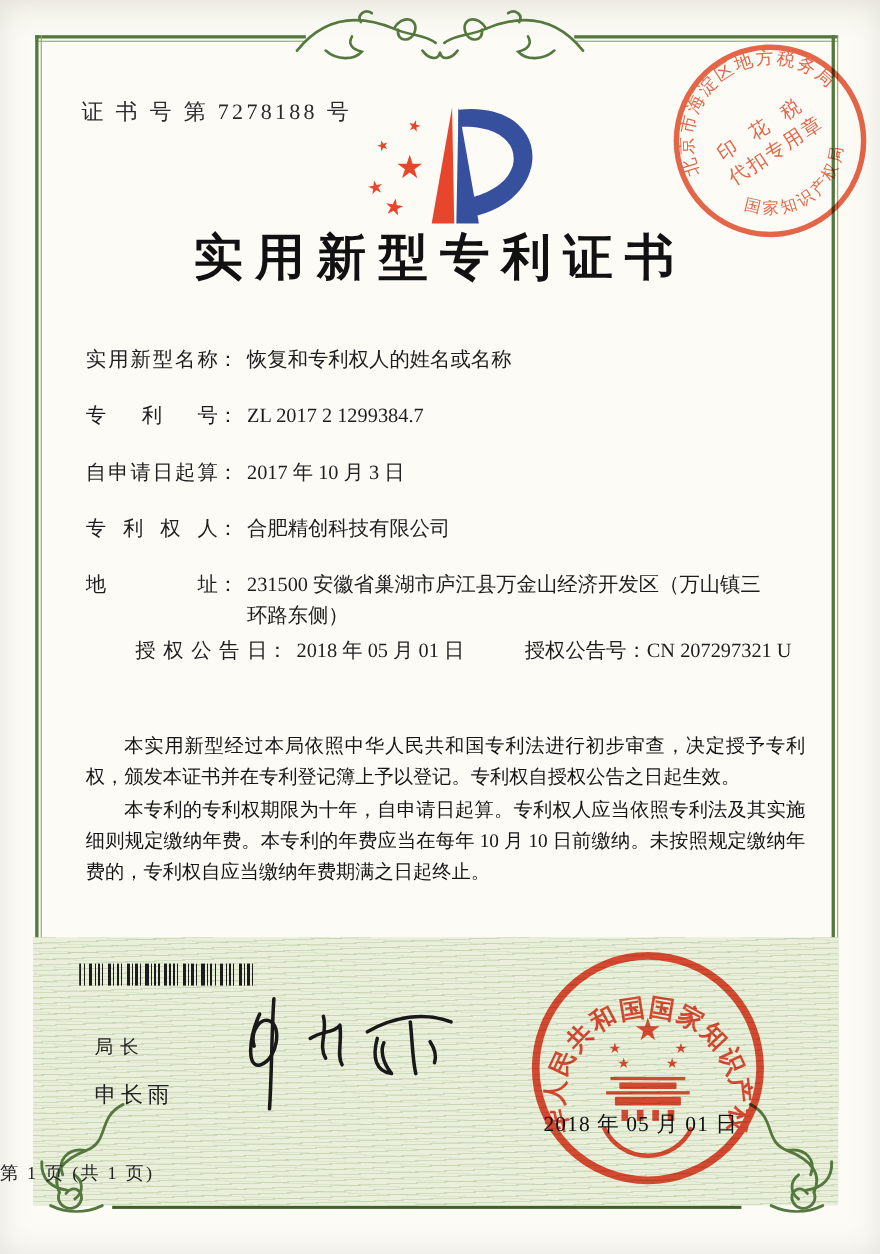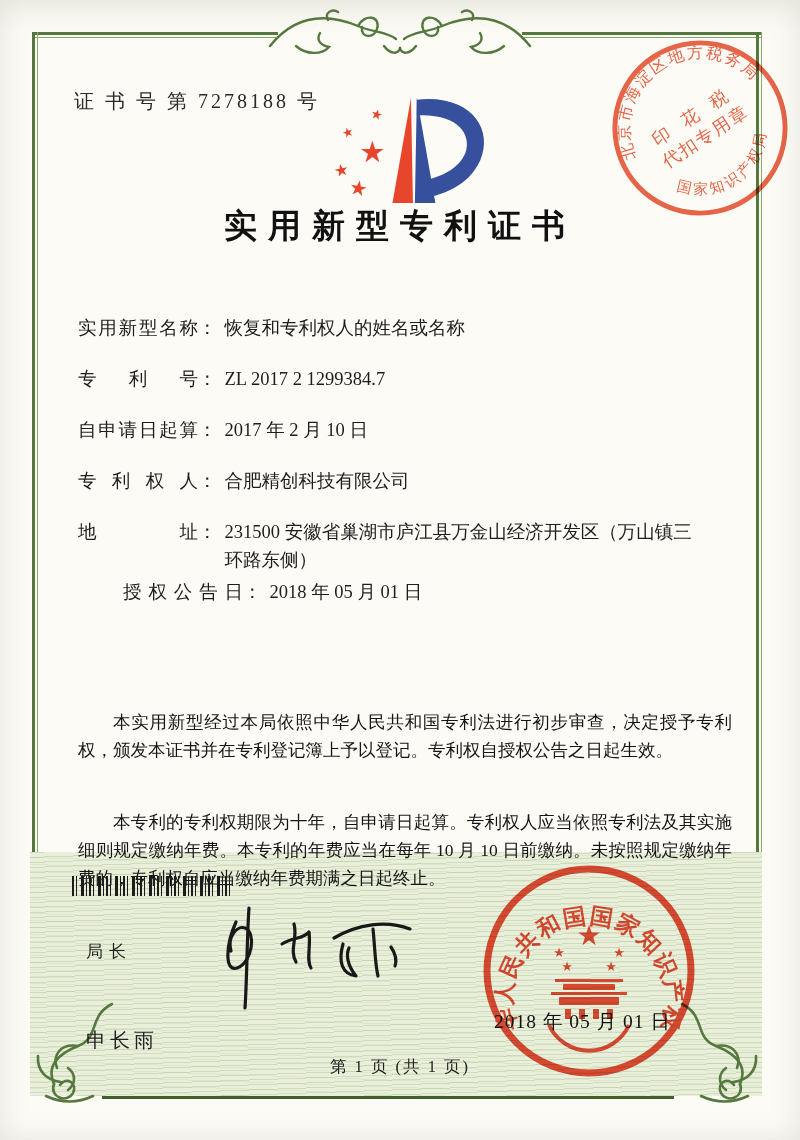--- a/index.html
+++ b/index.html
@@ -51,55 +51,55 @@
     position:absolute;left:74px;top:88px;
     font-size:20px;letter-spacing:3px;color:#2a2a2a;
   }
   .logo{position:absolute;left:322px;top:86px;width:176px;height:122px;}
   .tax-stamp{
     position:absolute;left:606px;top:34px;width:188px;height:188px;
     transform:rotate(-33deg);opacity:.88;mix-blend-mode:multiply;
   }
   .title{
     position:absolute;left:0;top:204px;width:100%;
-    text-align:center;font-size:33px;font-weight:700;
+    text-align:center;font-size:45px;font-weight:700;
     letter-spacing:11px;color:#111;
   }
   
   .fields{position:absolute;left:78px;top:314px;width:650px;font-size:18.5px;}
   .frow{margin-bottom:23px;line-height:28px;white-space:nowrap;}
   .frow.tall{margin-bottom:4px;}
   .flabel{display:inline-block;width:120px;text-align:justify;text-align-last:justify;vertical-align:top;}
   .fcolon{display:inline-block;vertical-align:top;margin-right:8px;}
   .fvalue{display:inline-block;vertical-align:top;white-space:normal;}
   .fvalue.addr{width:482px;}
   .frow-split{position:relative;margin-left:45px;}
   .gazette{position:absolute;left:354px;top:0;white-space:nowrap;}
   
   .body-text{position:absolute;left:78px;top:664px;width:654px;font-size:17.5px;line-height:1.6;color:#151515;}
-  .body-text p{text-indent:2em;text-align:justify;margin-bottom:2px;margin-top:44px;}
+  .body-text p{text-indent:2em;text-align:justify;margin-bottom:2px;}
   
   .barcode{
     position:absolute;left:72px;top:876px;width:158px;height:20px;
     background:repeating-linear-gradient(90deg,
       #1c1c1c 0 2px, transparent 2px 4px,
       #1c1c1c 4px 5px, transparent 5px 9px,
       #1c1c1c 9px 12px, transparent 12px 14px,
       #1c1c1c 14px 15px, transparent 15px 17px);
   }
   .signer-title{position:absolute;left:86px;top:940px;font-size:17px;letter-spacing:6px;font-family:"Liberation Sans","DejaVu Sans",sans-serif;color:#222;}
-  .signer-name{position:absolute;left:86px;top:982px;font-size:20px;letter-spacing:4px;font-family:Liberation Sans, sans-serif;color:#222;margin-top:45px;}
+  .signer-name{position:absolute;left:86px;top:982px;font-size:20px;letter-spacing:4px;font-family:Liberation Sans, sans-serif;color:#222;}
   .signature{position:absolute;left:196px;top:902px;width:250px;height:118px;color:#191919;}
   .issue-seal{position:absolute;left:478px;top:860px;width:222px;height:222px;mix-blend-mode:multiply;opacity:.92;}
   .seal-date{
     position:absolute;left:494px;top:1008px;font-size:19.5px;color:#111;
     letter-spacing:1px;white-space:nowrap;
   }
   .footer{
-    position:absolute;left:0;top:1056px;width:100%;text-align:center;
+    position:absolute;left:0;top:1056px;width:100%;text-align:left;
     font-size:16.5px;color:#222;letter-spacing:2px;
   }
   svg text{font-family:"Liberation Serif","DejaVu Serif",serif;}
 </style>
 </head>
 <body>
 
 <div class="page">
 
   <div class="dline-h" id="top-line-left"></div>
@@ -182,30 +182,33 @@
   <h1 class="title">实用新型专利证书</h1>
 
   <div class="fields">
     <div class="frow">
       <span class="flabel">实用新型名称</span><span class="fcolon">：</span><span class="fvalue">恢复和专利权人的姓名或名称</span>
     </div>
     <div class="frow">
       <span class="flabel">专利号</span><span class="fcolon">：</span><span class="fvalue">ZL 2017 2 1299384.7</span>
     </div>
     <div class="frow">
-      <span class="flabel">自申请日起算</span><span class="fcolon">：</span><span class="fvalue">2017 年 2 月 10 日</span>
+      <span class="flabel">自申请日起算</span><span class="fcolon">：</span><span class="fvalue">2017 年 10 月 3 日</span>
     </div>
     <div class="frow">
       <span class="flabel">专利权人</span><span class="fcolon">：</span><span class="fvalue">合肥精创科技有限公司</span>
     </div>
     <div class="frow tall">
       <span class="flabel">地址</span><span class="fcolon">：</span><span class="fvalue addr">231500 安徽省巢湖市庐江县万金山经济开发区（万山镇三环路东侧）</span>
     </div>
     <div class="frow frow-split">
       <span class="flabel">授权公告日</span><span class="fcolon">：</span><span class="fvalue">2018 年 05 月 01 日</span>
+      <span class="gazette">
+        <span>授权公告号</span><span>：</span><span>CN 207297321 U</span>
+      </span>
     </div>
   </div>
 
   <div class="body-text">
     <p>本实用新型经过本局依照中华人民共和国专利法进行初步审查，决定授予专利权，颁发本证书并在专利登记簿上予以登记。专利权自授权公告之日起生效。</p>
     <p>本专利的专利权期限为十年，自申请日起算。专利权人应当依照专利法及其实施细则规定缴纳年费。本专利的年费应当在每年 10 月 10 日前缴纳。未按照规定缴纳年费的，专利权自应当缴纳年费期满之日起终止。</p>
   </div>
 
   <div class="barcode"></div>
 

